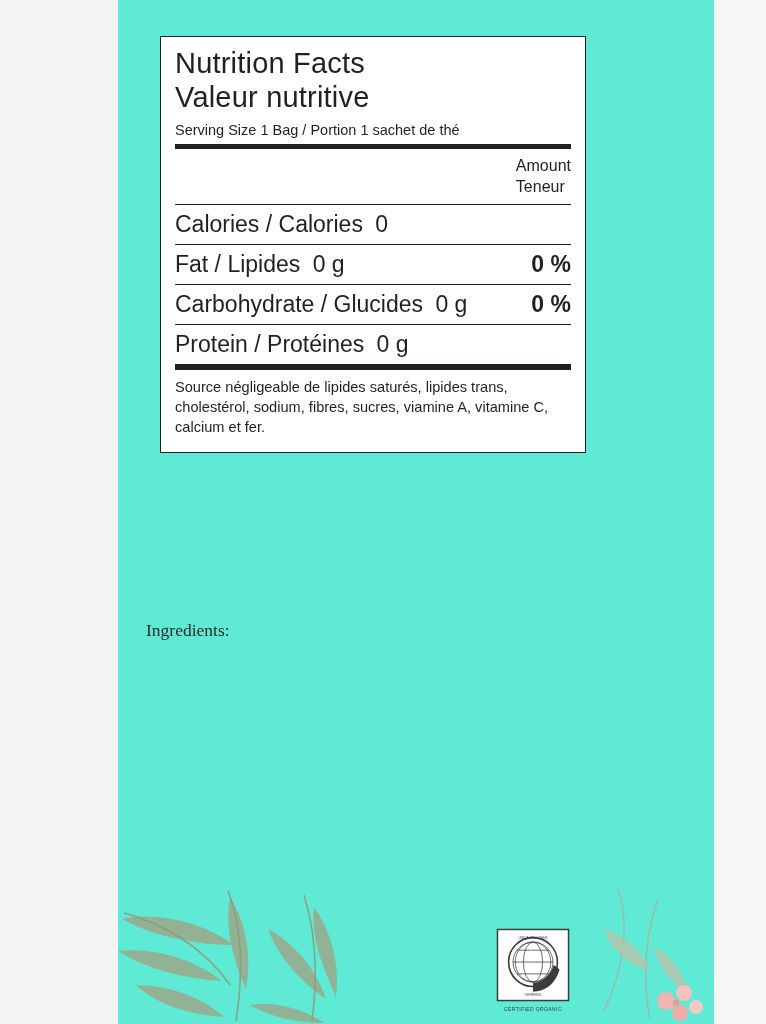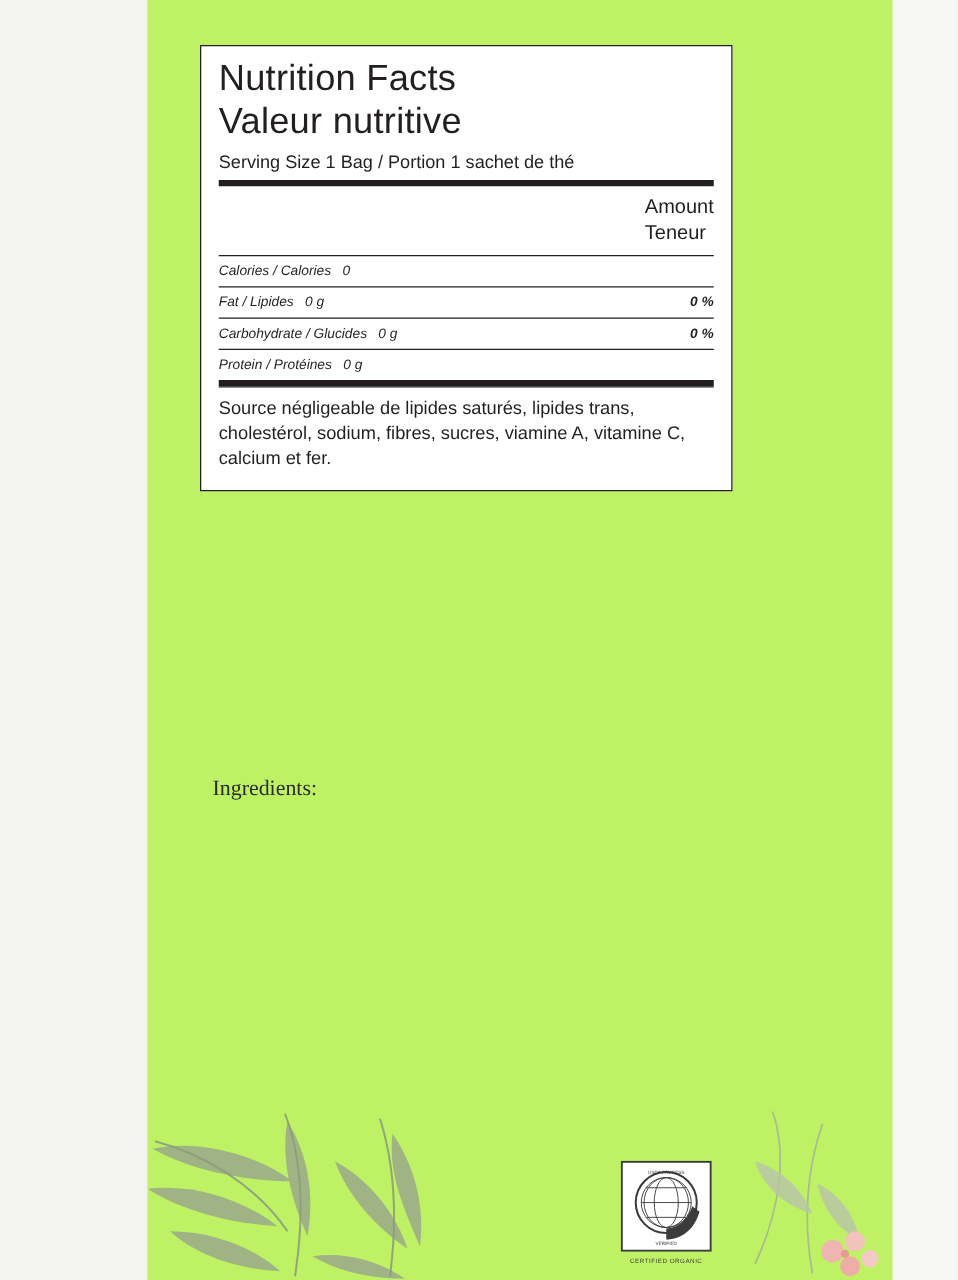--- a/index.html
+++ b/index.html
@@ -34,21 +34,21 @@
     width: 52px;
     background: #f6f6f4;
     border-left: 1px solid #eeeeeb;
   }
   .label-body {
     position: absolute;
     left: 118px;
     right: 52px;
     top: 0;
     bottom: 0;
-    background: #bef264;
+    background: #5eead4;
   }
 
   
   .nf-panel {
     position: absolute;
     left: 42px;
     top: 36px;
     width: 426px;
     border: 1.5px solid #231f20;
     background: #ffffff;
@@ -81,22 +81,21 @@
     margin: 0 0 0 0;
   }
   .rule-thin {
     border-top: 1.2px solid #231f20;
   }
   .row {
     display: flex;
     justify-content: space-between;
     align-items: baseline;
     padding: 6px 0 6px 0;
-    font-size: 11px;
-    font-style: italic;
+    font-size: 23px;
   }
   .row .left { white-space: nowrap; }
   .row .right { white-space: nowrap; }
   .hdr {
     padding: 6px 0 6px 0;
     font-size: 16px;
     display: flex;
     justify-content: flex-end;
   }
   .hdr-col-left div { line-height: 1.35; }
@@ -109,21 +108,21 @@
     line-height: 1.38;
     padding: 6px 0 7px 0;
   }
   .footnote.second {
     padding-top: 7px;
   }
 
   
   .ingredients {
     position: absolute;
-    left: 52px;
+    left: 28px;
     top: 618px;
     width: 460px;
     font-family: "Liberation Serif", serif;
     font-size: 17.5px;
     line-height: 1.42;
     color: #2b2b2b;
   }
   .ing-group { margin-bottom: 54px; }
   .ing-group:last-child { margin-bottom: 0; }
 

